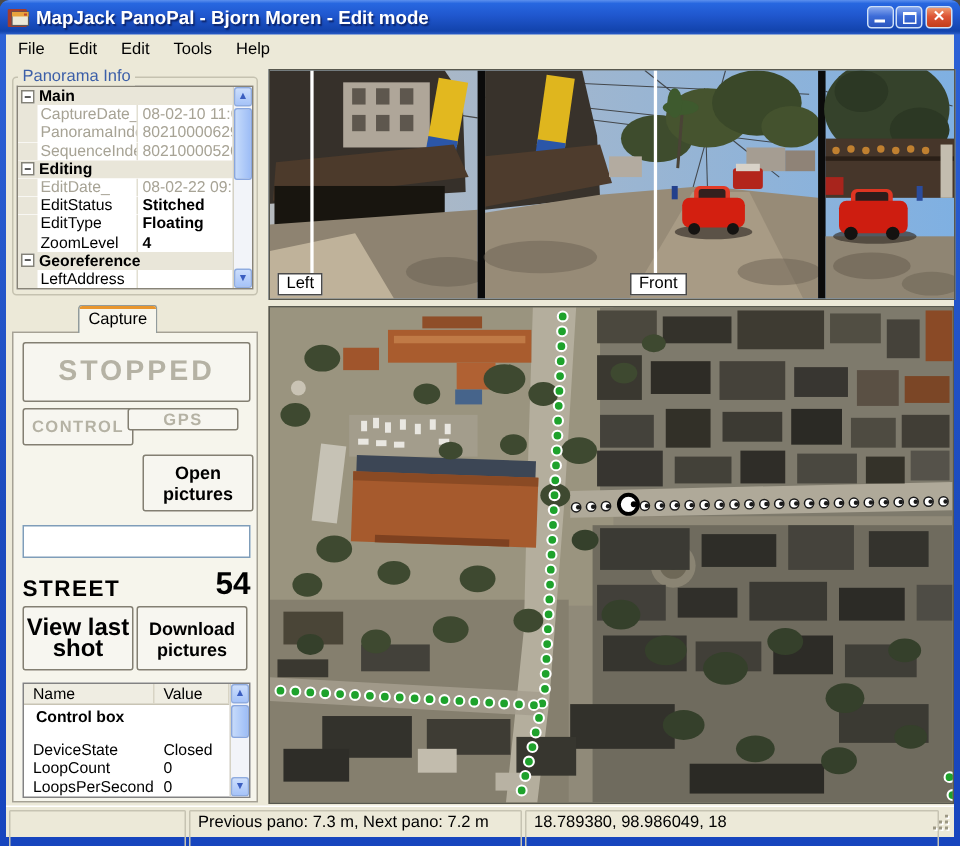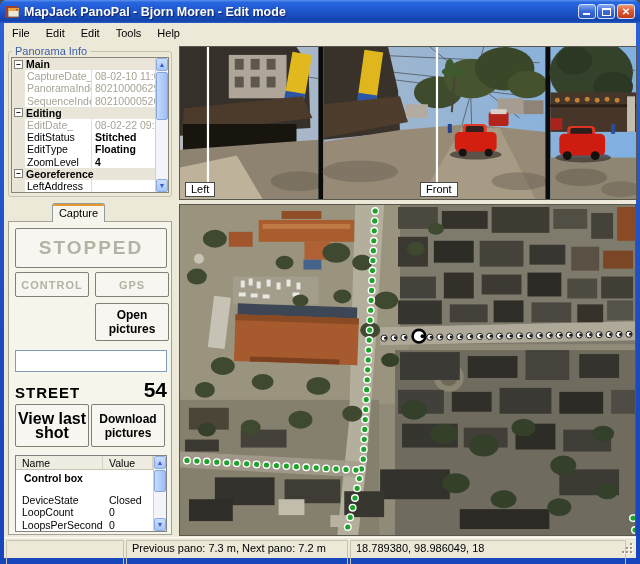--- a/index.html
+++ b/index.html
@@ -55,21 +55,21 @@
   .tab-inactive { left:62px; top:205px; width:42px; height:16px; line-height:16px;
     background:linear-gradient(180deg,#FEFEFA,#EDEAE0); z-index:1;margin-top:47px; }
   .tabpanel { position:absolute; left:8px; top:221px; width:164px; height:314px; background:#F6F5EC;
     border:1px solid #A5A194; z-index:2; }
   
   .xbtn { position:absolute; background:#F7F6F0; border:1px solid #837F72; border-radius:2px;
     font-weight:bold; color:#000; display:flex; align-items:center; justify-content:center; text-align:center; }
   .xbtn.dis { color:#B5B2A4; }
   .btn-stopped { left:6px; top:6px; width:152px; height:40px; font-size:19px; letter-spacing:2px; }
   .btn-control { left:6px; top:50px; width:74px; height:25px; font-size:11px; letter-spacing:1px; }
-  .btn-gps     { left:86px; top:50px; width:74px; height:25px; font-size:11px; letter-spacing:1px; }
+  .btn-gps     { left:76px; top:50px; width:74px; height:15px; font-size:11px; letter-spacing:1px; }
   .btn-open    { left:86px; top:81px; width:74px; height:38px; font-size:12px; line-height:14px; }
   .cap-input { position:absolute; left:6px; top:128px; width:152px; height:22px; background:#FFF;
     border:1px solid #7F9DB9; font-size:11px; padding:0 3px; }
   .street-row { position:absolute; left:6px; top:153px; width:152px; height:26px;
     display:flex; justify-content:space-between; align-items:flex-end; }
   .street-label { font-size:15px; font-weight:bold; letter-spacing:1px; }
   .street-count { font-size:21px; font-weight:bold; line-height:22px; }
   .btn-viewlast { left:6px; top:182px; width:74px; height:43px; font-size:16px; line-height:14px; }
   .btn-download { left:82px; top:182px; width:74px; height:43px; font-size:12px; line-height:14px; }
   

